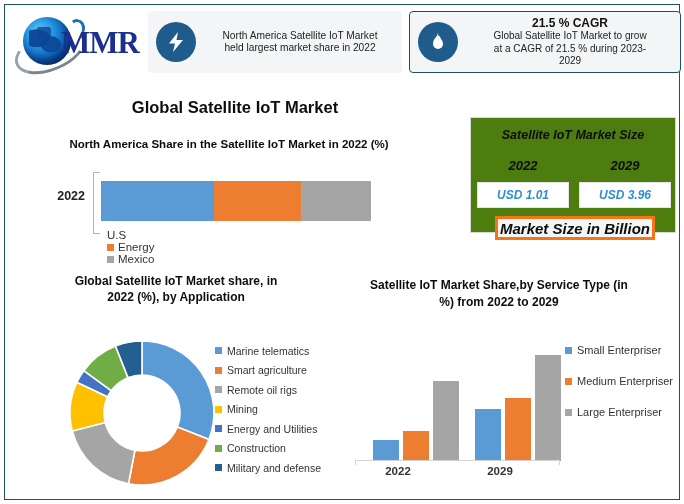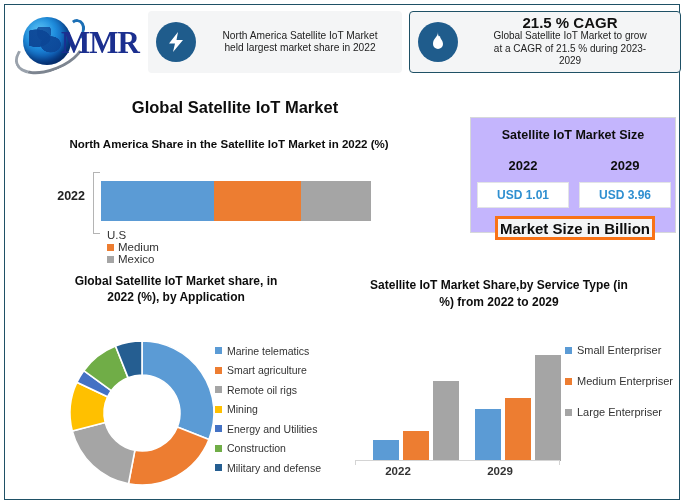--- a/index.html
+++ b/index.html
@@ -57,21 +57,21 @@
   }
   #badge-1 { left: 143px; width: 254px; }
   #badge-2 { left: 404px; width: 272px; border: 1px solid #1f5166; }
 
   .badge-icon {
     flex: 0 0 auto; width: 40px; height: 40px; margin: 0 8px 0 8px;
     border-radius: 50%; background: #1f5c8c;
     display: flex; align-items: center; justify-content: center;
   }
   .badge-text { flex: 1 1 auto; text-align: center; padding-right: 6px; }
-  .badge-title { font-size: 15px; font-weight: bold; color: #111; line-height: 14px; }
+  .badge-title { font-size: 12px; font-weight: bold; color: #111; line-height: 14px; }
   .badge-sub { font-size: 10px; color: #222; line-height: 12.5px; }
   #badge-1 .badge-sub { font-size: 10.2px; }
 
   
   #main-title {
     position: absolute; left: 20px; top: 93px; width: 420px;
     text-align: center; font-size: 16.5px; font-weight: bold; color: #0d0d0d;
   }
 
   
@@ -96,21 +96,21 @@
   #stack-legend {
     position: absolute; left: 90px; top: 224px; width: 290px;
     display: flex; justify-content: space-between; padding: 0 12px 0 12px; flex-direction: column;
   }
   .legend-entry { display: flex; align-items: center; font-size: 11.5px; color: #333; }
   .legend-sq { width: 7px; height: 7px; margin-right: 4px; }
 
   
   #size-panel {
     position: absolute; left: 465px; top: 112px; width: 206px; height: 116px;
-    background: #c4b5fd; border: 1px solid #d6d8da;
+    background: #4d7c0f; border: 1px solid #d6d8da; font-style: italic;
   }
   #size-heading {
     position: absolute; top: 10px; left: 0; width: 100%; text-align: center;
     font-size: 12.5px; font-weight: bold; color: #0d0d0d;
   }
   .size-year {
     position: absolute; top: 40px; width: 86px; text-align: center;
     font-size: 13px; font-weight: bold; color: #0d0d0d;
   }
   #size-year-1 { left: 9px; } #size-year-2 { left: 111px; }
@@ -210,21 +210,21 @@
       <div style="flex: 42 0 0px; background: rgb(91, 155, 213);"></div>
       <div style="flex: 32 0 0px; background: rgb(237, 125, 49);"></div>
       <div style="flex: 26 0 0px; background: rgb(165, 165, 165);"></div>
     </div>
   <div id="stack-legend">
       <div class="legend-entry">
         <span>U.S</span>
       </div>
       <div class="legend-entry">
         <span class="legend-sq" style="background: rgb(237, 125, 49);"></span>
-        <span>Medium</span>
+        <span>Energy</span>
       </div>
       <div class="legend-entry">
         <span class="legend-sq" style="background: rgb(165, 165, 165);"></span>
         <span>Mexico</span>
       </div>
     </div>
 
   <div id="size-panel">
     <div id="size-heading">Satellite IoT Market Size</div>
     <div class="size-year" id="size-year-1">2022</div>

